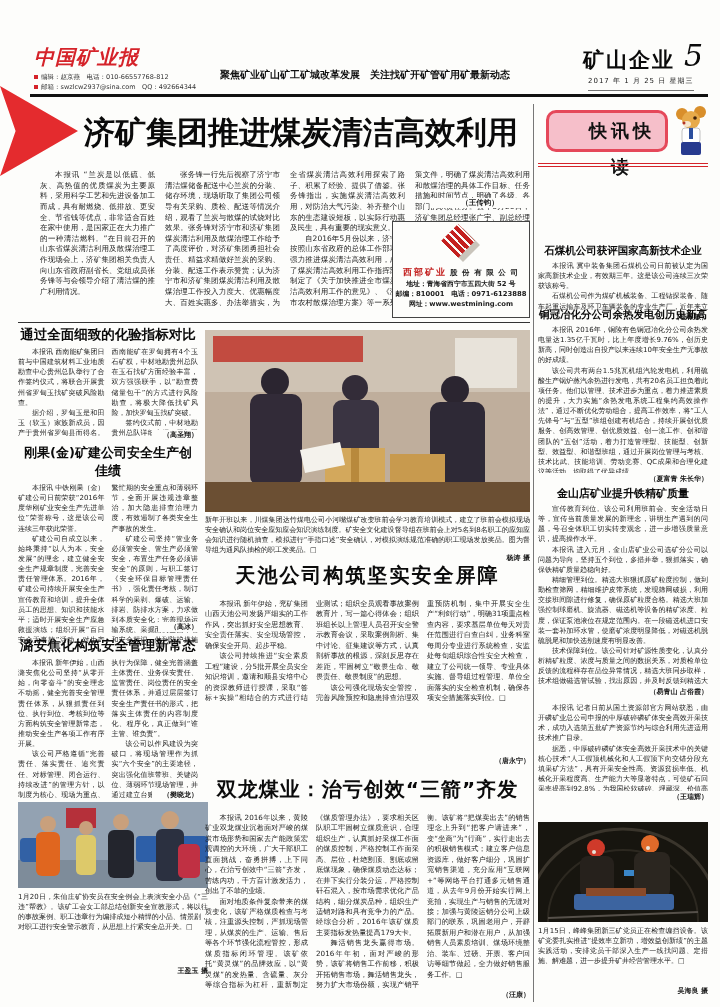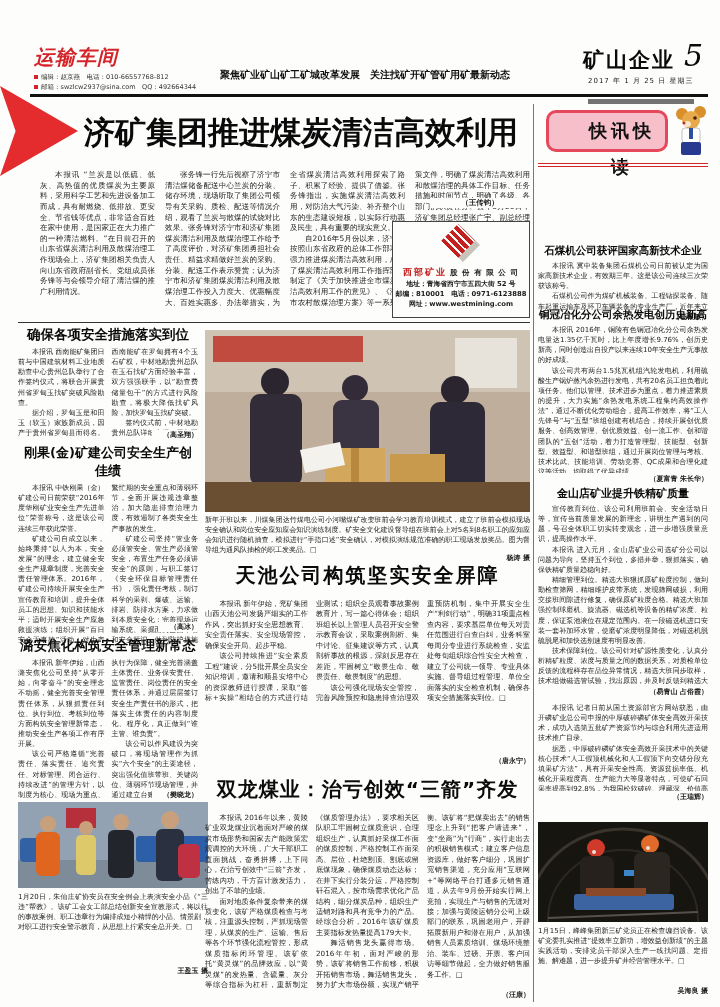--- a/index.html
+++ b/index.html
@@ -6,21 +6,21 @@
   body{width:720px;height:1007px;background:#fdfdfb;font-family:"DejaVu Sans",sans-serif;color:#1c1c1c;}
   .page{position:relative;width:720px;height:1007px;overflow:hidden;background:#fdfdfb;}
   .abs{position:absolute;}
   
   .logo{left:34px;top:44px;font-family:"DejaVu Serif",serif;font-style:italic;font-weight:bold;font-size:20px;color:#d5232a;letter-spacing:1px;}
   .hdr-info{left:34px;top:72px;font-size:6.5px;line-height:1.6;color:#333;}
   .hdr-info .red-sq{display:inline-block;width:4px;height:4px;background:#d5232a;margin-right:3px;}
   .slogan{left:205px;top:68px;width:320px;text-align:center;font-size:10px;font-weight:bold;color:#111;}
   .section-name{left:583px;top:46px;font-size:21px;font-weight:900;color:#0a0a0a;letter-spacing:2px;}
   .page-num{left:684px;top:38px;font-family:"DejaVu Serif",serif;font-style:italic;font-size:30px;color:#0a0a0a;}
-  .hdr-date{left:588px;top:76px;font-size:7px;letter-spacing:1px;color:#222;border-bottom:5px solid #737373;padding-bottom:13px;}
+  .hdr-date{left:588px;top:76px;font-size:7px;letter-spacing:1px;color:#222;border-bottom:1px solid #737373;padding-bottom:4px;}
   .hdr-rule{left:30px;top:94px;width:678px;height:3px;background:#111;}
   
   .red-arrow{left:0;top:86px;width:78px;height:90px;background:#e42b2e;clip-path:polygon(0 0,100% 50%,0 100%,20% 50%);}
   .lead-headline{left:84px;top:106px;width:448px;height:52px;font-size:31px;font-weight:900;color:#0a0a0a;white-space:nowrap;line-height:52px;}
   .lead-body{left:40px;top:170px;width:490px;height:148px;column-count:4;column-gap:10px;font-size:7.5px;line-height:1.42;text-align:justify;overflow:hidden;}
   .lead-body p,.body-text p{margin:0;text-indent:2em;}
   .byline-overlay{background:#fdfdfb;font-size:7.5px;font-weight:bold;text-align:right;}
   .rule-under-lead{left:18px;top:322px;width:512px;height:1px;background:#333;}
   .v-divider{left:533px;top:104px;width:1px;height:898px;background:#777;}
   
@@ -43,21 +43,21 @@
   
   .kx-box{left:546px;top:110px;width:122px;height:42px;border:3px solid #e5485a;border-radius:10px;background:#f6bfca;box-sizing:border-box;text-align:center;line-height:36px;font-size:18px;font-weight:900;letter-spacing:4px;color:#111;padding-left:30px;}
   .kx-rule{left:538px;top:163px;width:170px;height:4px;border-top:1px solid #d5232a;border-bottom:1px solid #d5232a;box-sizing:border-box;}
   svg{display:block;}
 </style>
 </head>
 <body>
 
 <div class="page">
 
-  <div class="abs logo">运输车间</div>
+  <div class="abs logo">中国矿业报</div>
   <div class="abs hdr-info">
     <div><span class="red-sq"></span><span>编辑：赵京燕　电话：010-66557768-812</span></div>
     <div><span class="red-sq"></span><span>邮箱：swzlcw2937@sina.com　QQ：492664344</span></div>
   </div>
   <div class="abs slogan">聚焦矿业矿山矿工矿城改革发展　关注找矿开矿管矿用矿最新动态</div>
   <div class="abs section-name">矿山企业</div>
   <div class="abs page-num">5</div>
   <div class="abs hdr-date">2017 年 1 月 25 日 星期三</div>
   <div class="abs hdr-rule"></div>
 
@@ -82,21 +82,21 @@
     </div>
     <div class="ad-line">地址：青海省西宁市五四大街 52 号</div>
     <div class="ad-line">邮编：810001　电话：0971-6123888</div>
     <div class="ad-line">网址：www.westmining.com</div>
   </div>
 
   <div class="abs rule-under-lead"></div>
   <div class="abs v-divider"></div>
 
   <div class="abs" style="left:18px;top:326px;width:180px;height:114px;">
-    <div class="art-title" style="font-size:13.5px;">确保各项安全措施落实到位</div>
+    <div class="art-title" style="font-size:13.5px;">通过全面细致的化验指标对比</div>
     <div class="body-text col2" style="height:94px;margin-top:3px;">
       <p>本报讯 西南能矿集团日前与中国建筑材料工业地质勘查中心贵州总队举行了合作签约仪式，将联合开展贵州省罗甸玉找矿突破风险勘查。</p>
       <p>据介绍，罗甸玉是和田玉（软玉）家族新成员，因产于贵州省罗甸县而得名。西南能矿在罗甸拥有4个玉石矿权，中材地勘贵州总队在玉石找矿方面经验丰富，双方强强联手，以“勘查费储量包干”的方式进行风险勘查，将极大降低找矿风险，加快罗甸玉找矿突破。</p>
       <p>签约仪式前，中材地勘贵州总队详细介绍了罗甸玉找矿勘查基本情况以及罗甸县崖旁玉石矿权找矿观点和思路。西南能矿集团董事长李在文对中材地勘总队的罗甸玉找矿思路表示认可，并提出要优化找矿实施方案，坚持“三型矿山”建设理念，坚持绿色勘查，建设生态环保型绿色勘查项目，实现互利共赢。□</p>
     </div>
     <div class="byline-overlay" style="position:absolute;right:0;bottom:0;width:46px;font-size:7px;">（高圣翔）</div>
   </div>
 
   <div class="abs" style="left:18px;top:444px;width:180px;height:188px;">
     <div class="art-title" style="font-size:13px;">刚果(金)矿建公司安全生产创佳绩</div>

